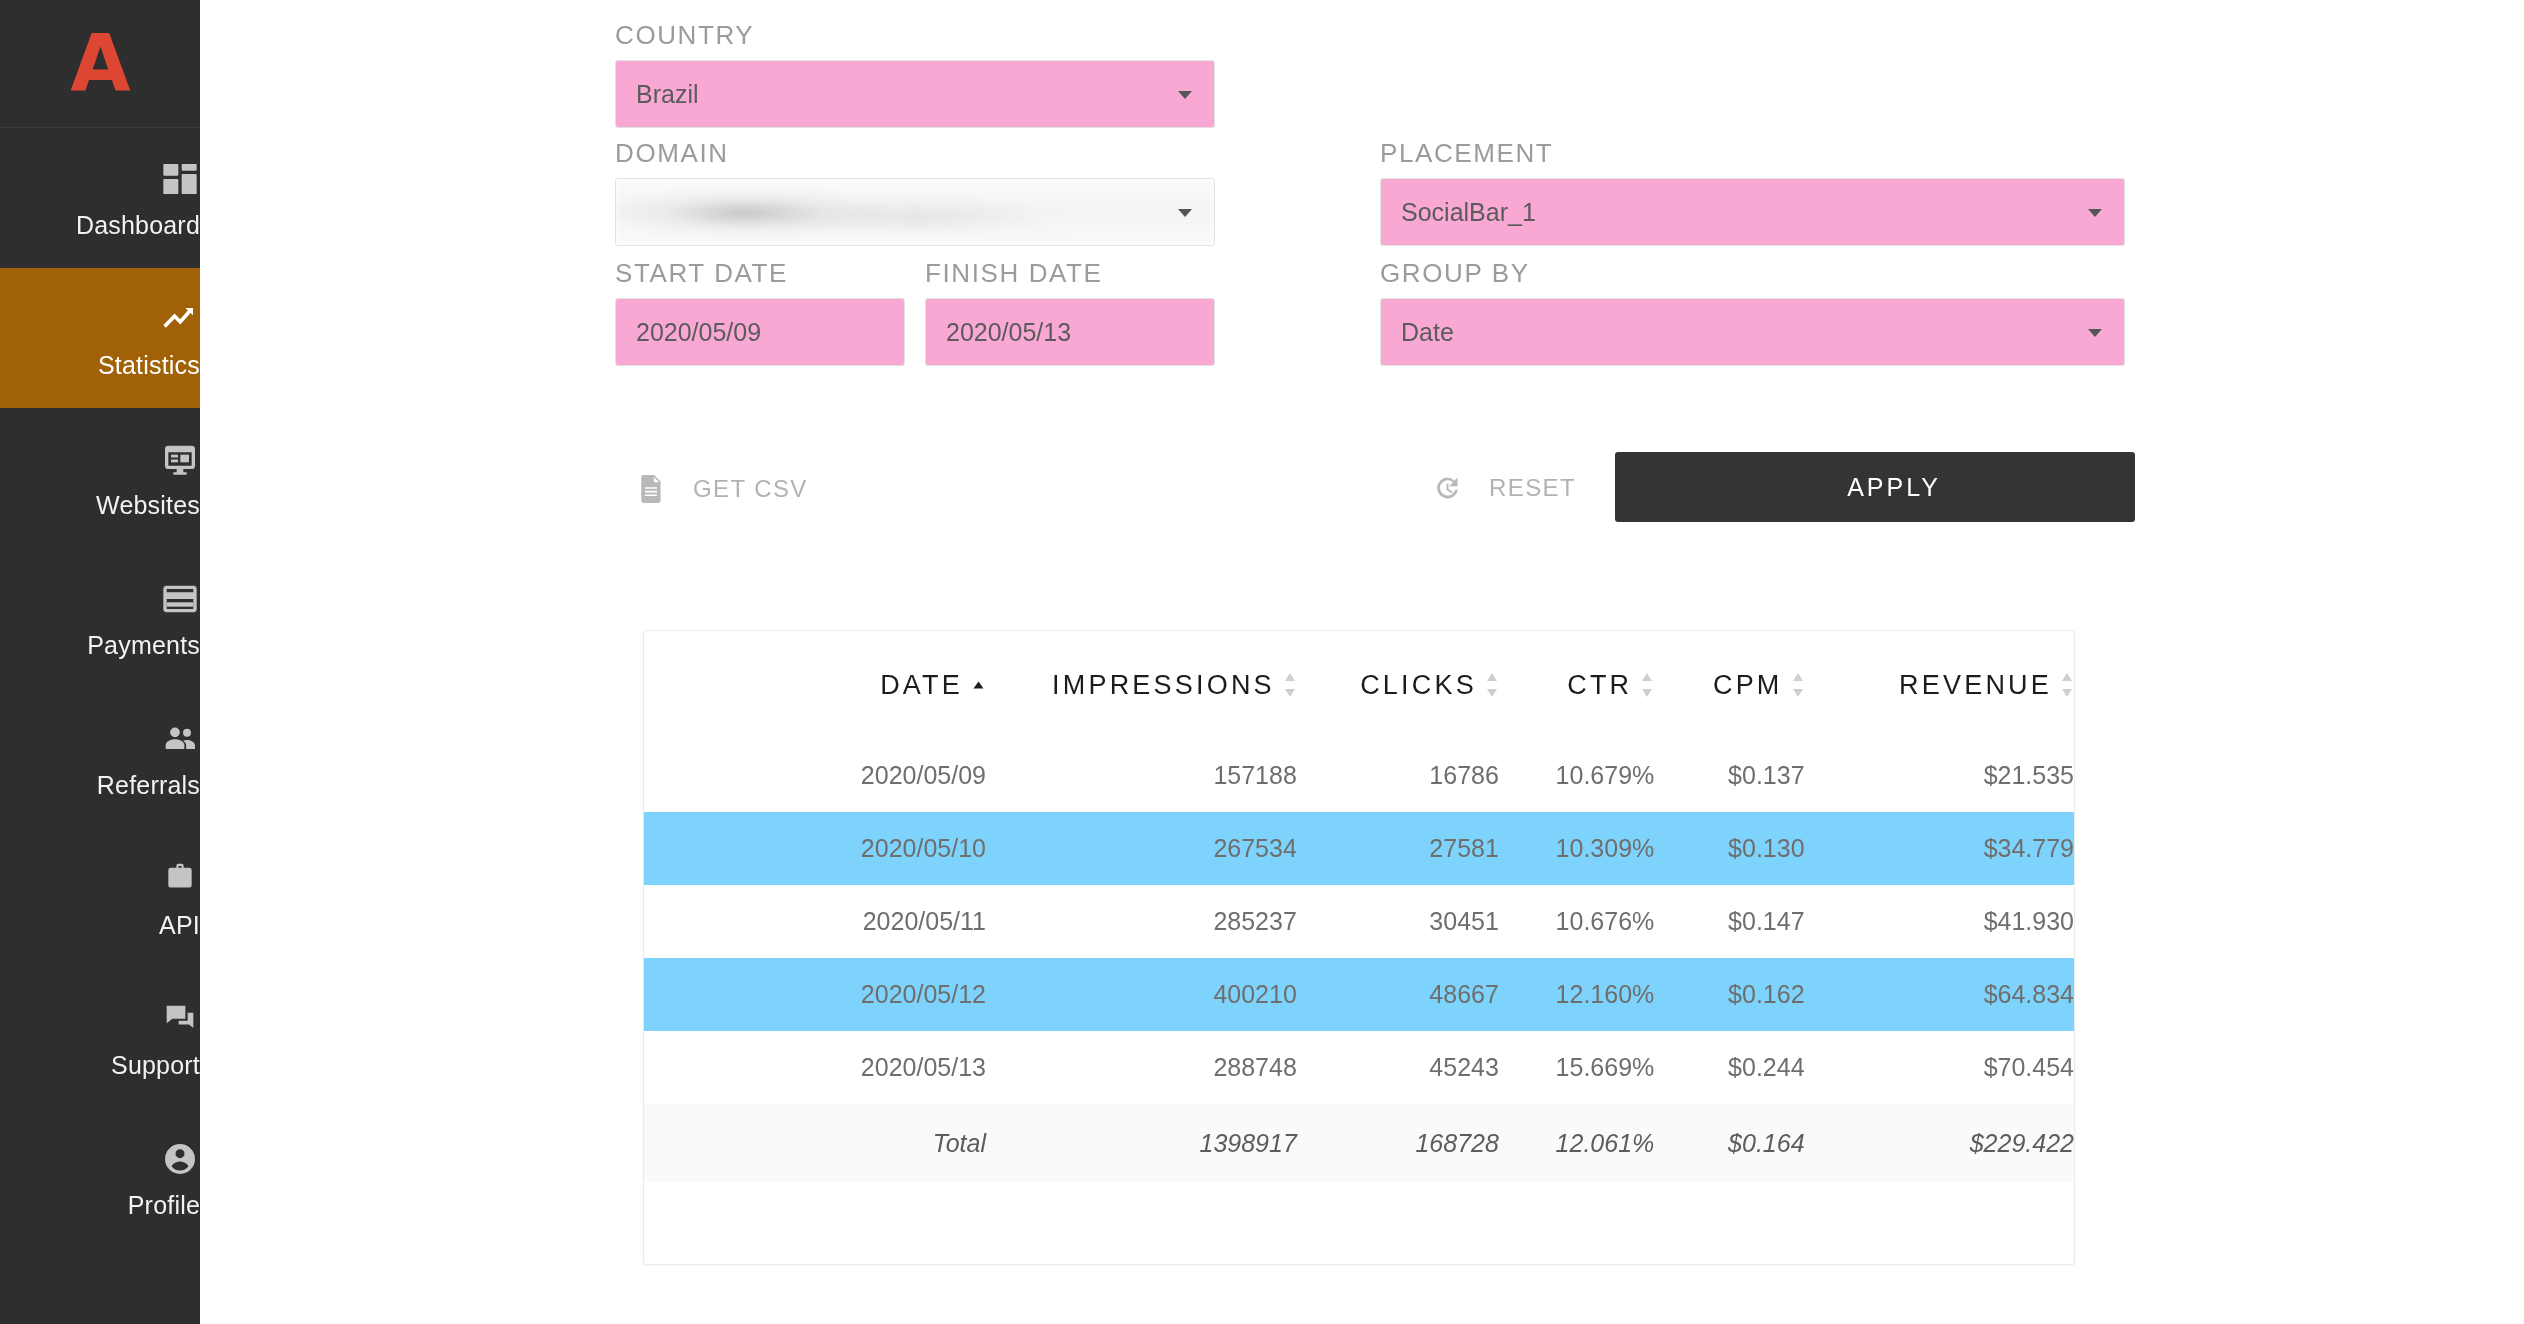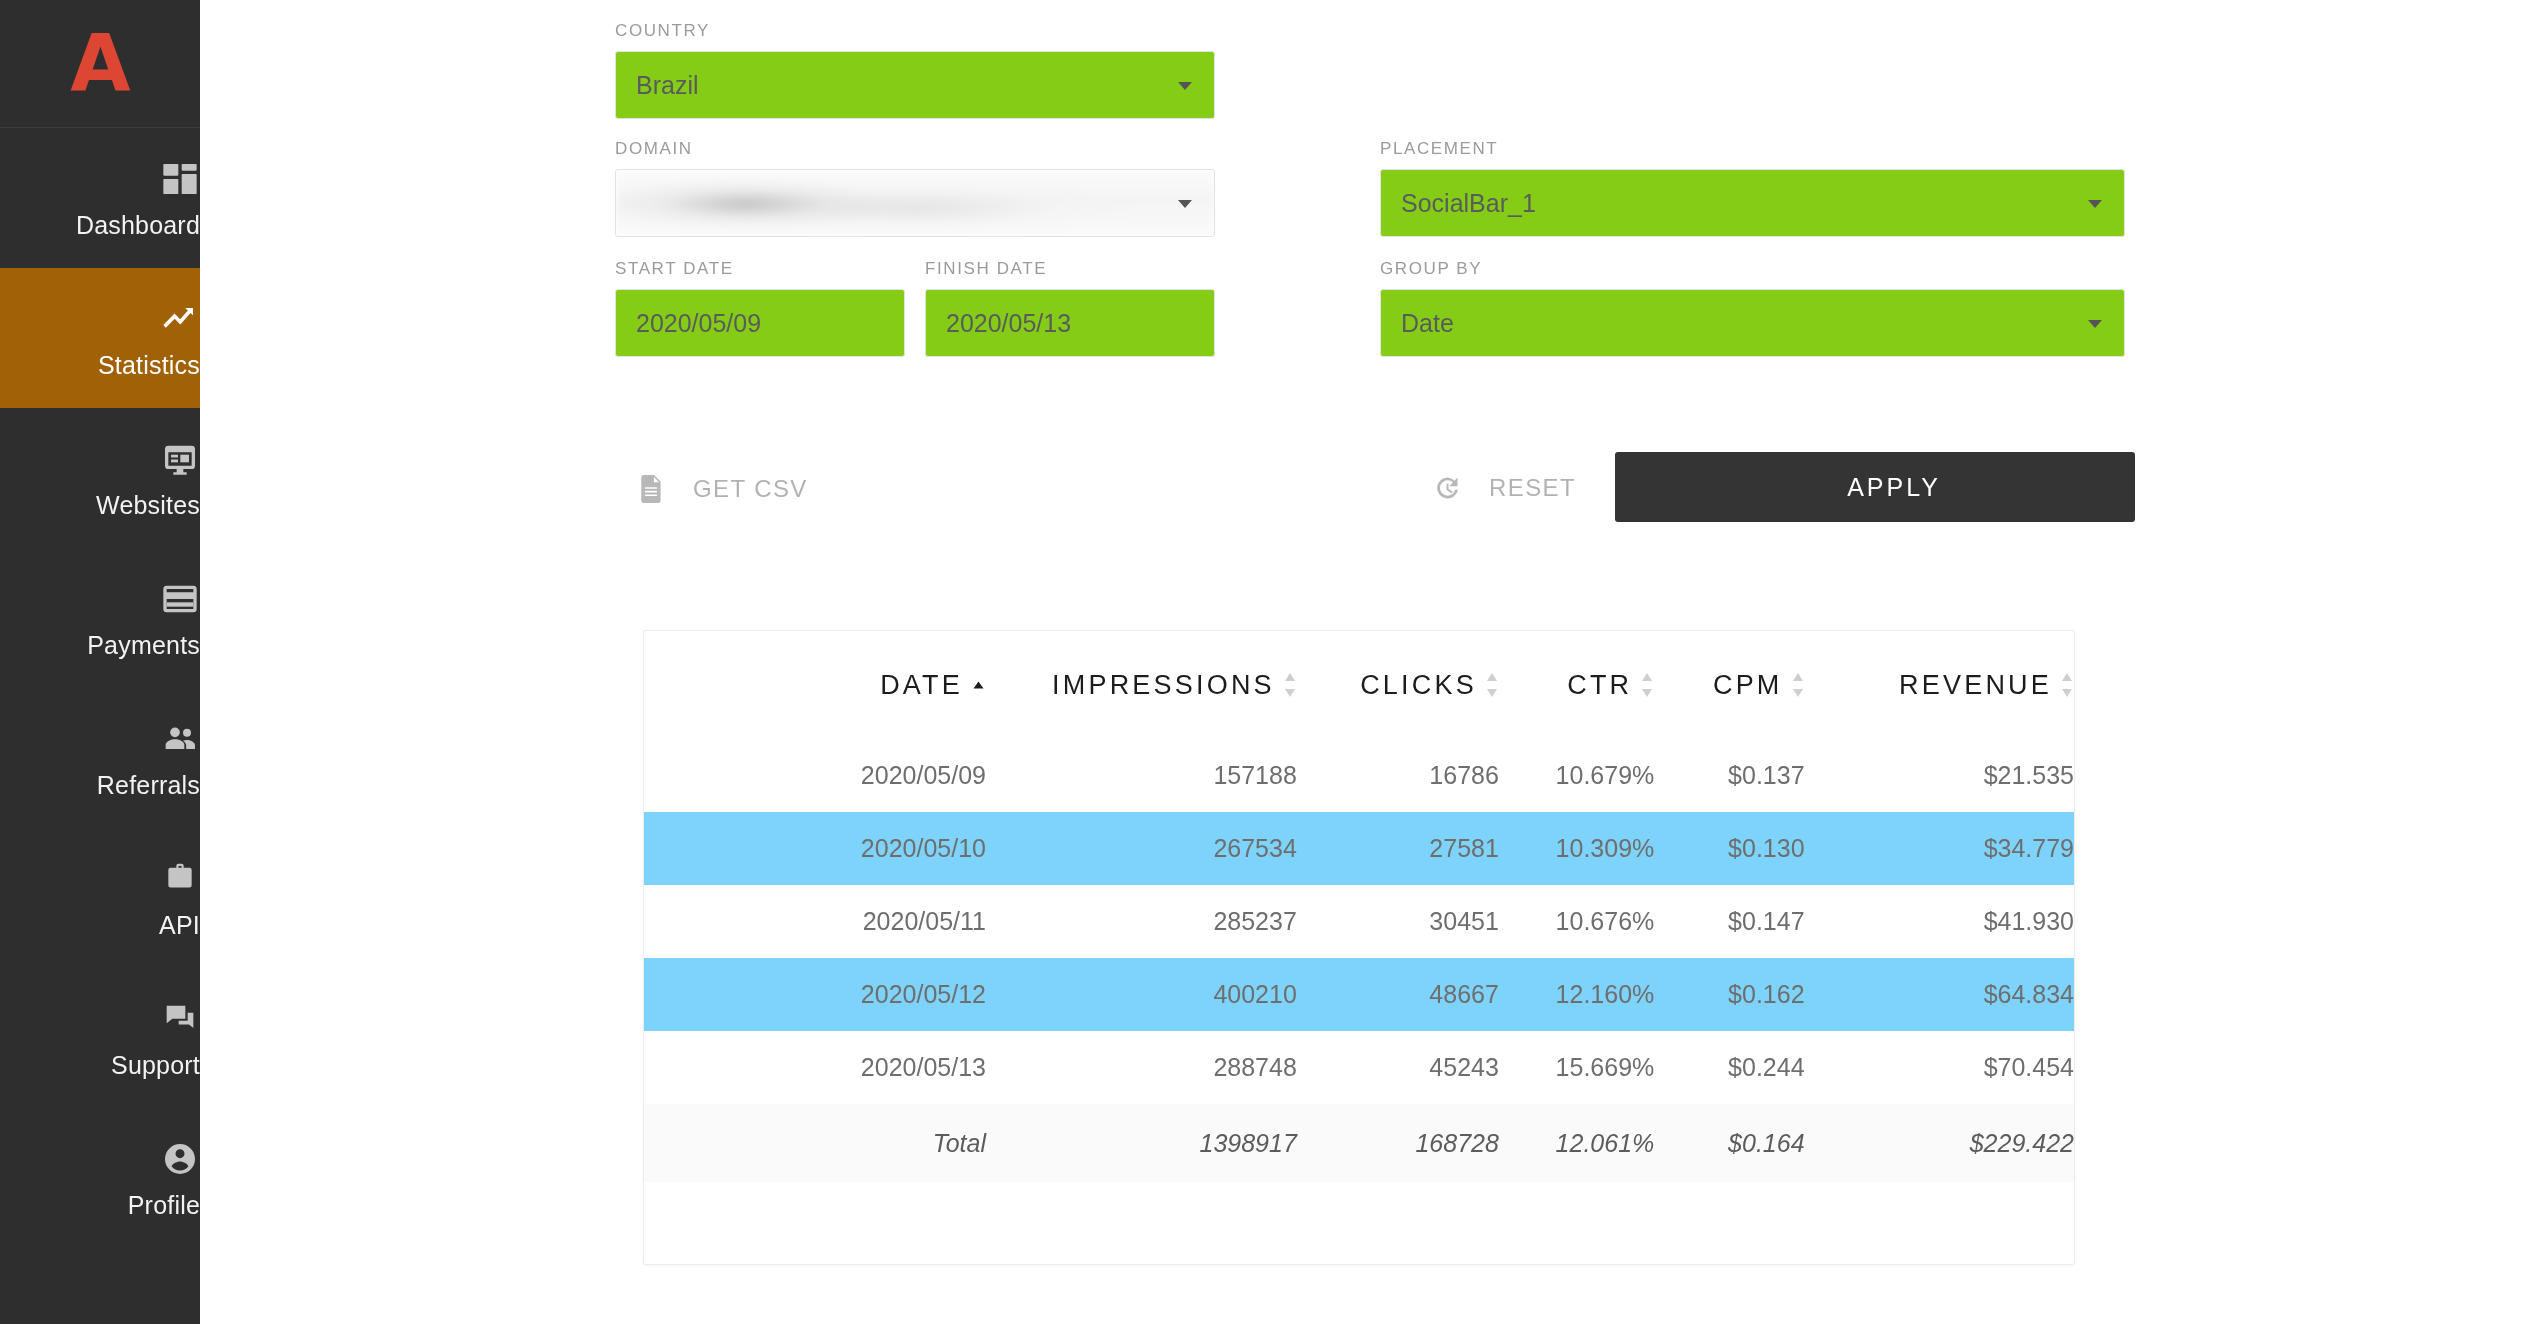--- a/index.html
+++ b/index.html
@@ -66,34 +66,34 @@
     flex: 1;
     position: relative;
     background: #ffffff;
     overflow: hidden;
   }
 
   .filters { position: absolute; left: 415px; top: 0px; width: 1520px; }
 
   .field { position: absolute; }
   .field-label {
-    font-size: 17px;
+    font-size: 26px;
     letter-spacing: 1.6px;
     color: #9b9b9b;
     font-weight: 400;
     text-transform: uppercase;
     line-height: 1;
     margin-bottom: 12px;
     display: block;
   }
   .control {
     height: 68px;
     border: 1px solid #e2e2e2;
     border-radius: 3px;
-    background: #84cc16;
+    background: #f9a8d4;
     display: flex;
     align-items: center;
     padding: 0 20px;
     position: relative;
   }
   .control .value {
     font-size: 25px;
     color: #5b5b5b;
     font-weight: 400;
     line-height: 1;

